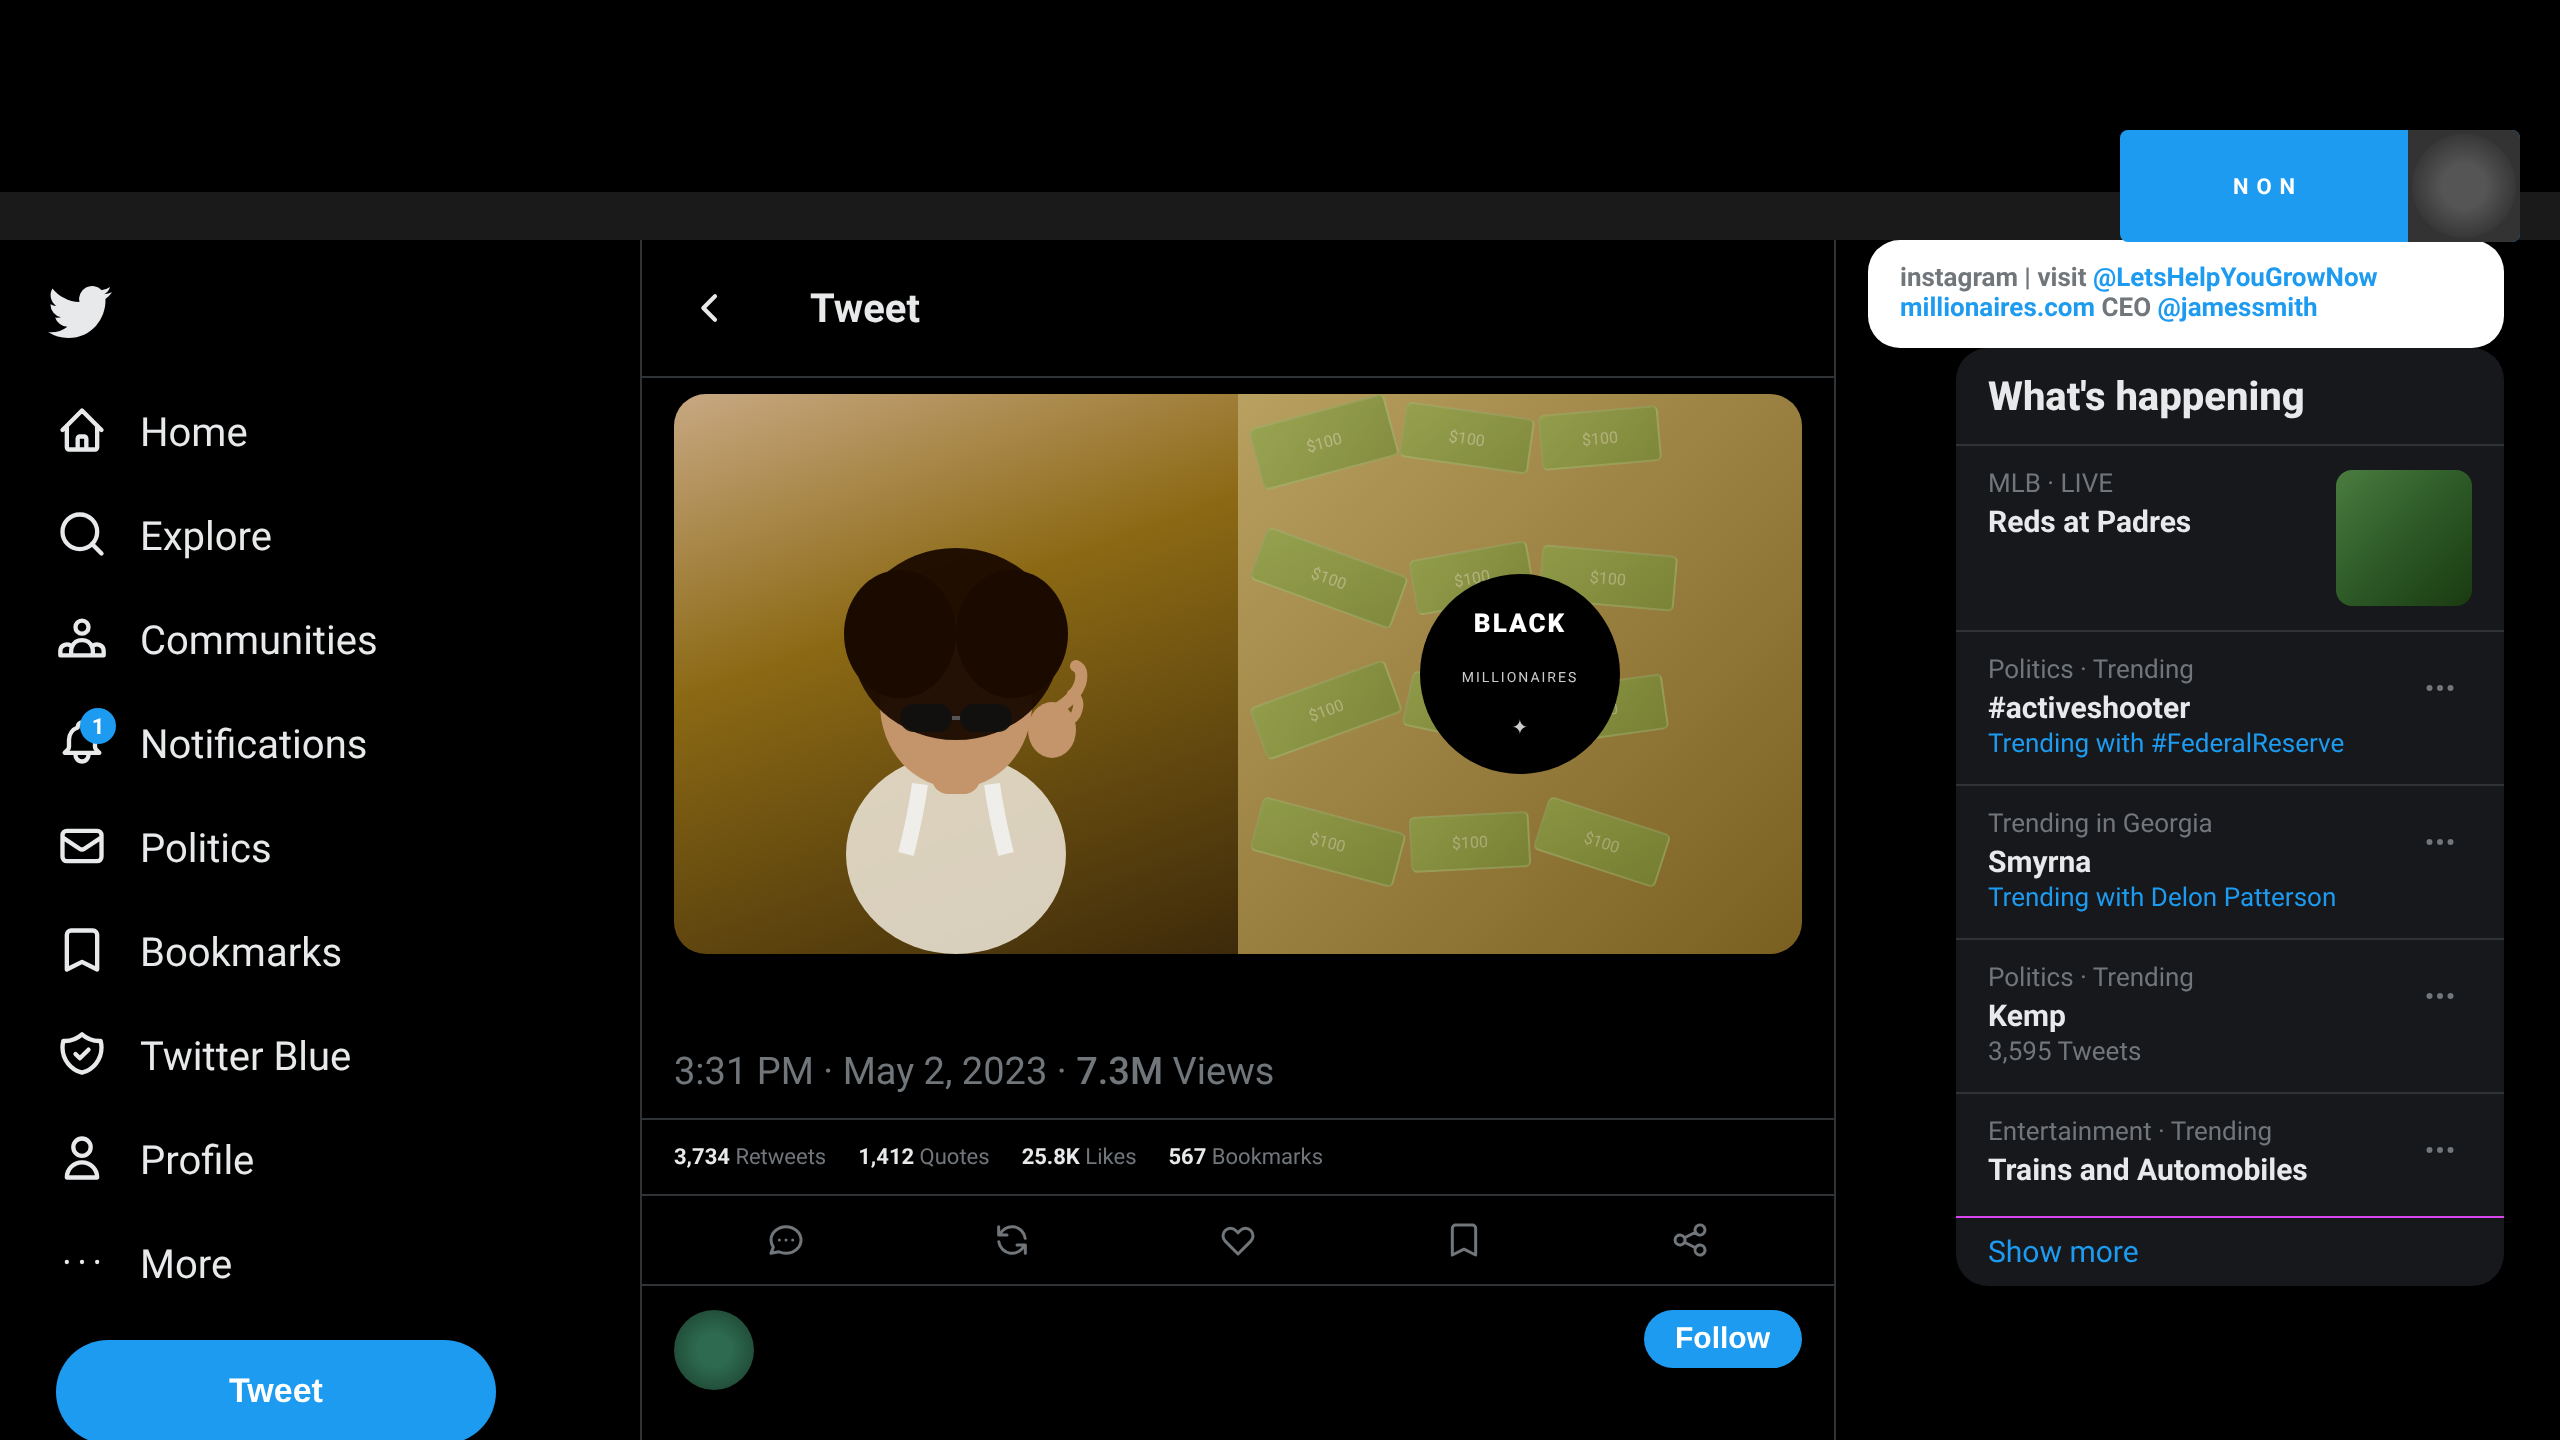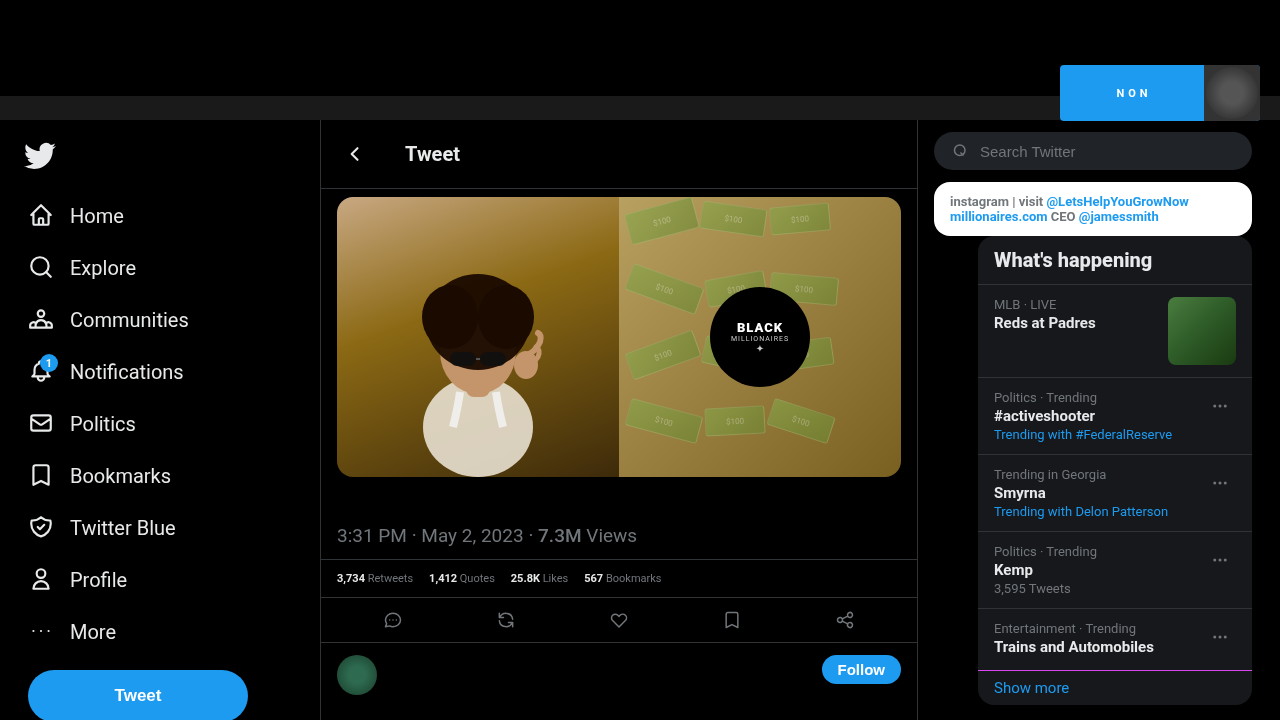--- a/index.html
+++ b/index.html
@@ -662,21 +662,21 @@
             <div class="bill" style="--rot: -10deg;">$100</div>
             <div class="bill" style="--rot: 5deg; width:68px;">$100</div>
             <div class="bill" style="--rot: -20deg; width:72px;">$100</div>
             <div class="bill" style="--rot: 12deg;">$100</div>
             <div class="bill" style="--rot: -8deg; width:66px;">$100</div>
             <div class="bill" style="--rot: 15deg; width:74px;">$100</div>
             <div class="bill" style="--rot: -3deg;">$100</div>
             <div class="bill" style="--rot: 18deg; width:64px;">$100</div>
           </div>
 
-          <div class="black-millionaires-logo" style="position:relative;z-index:2;">
+          <div class="black-millionaires-logo" style="position:relative;z-index:2;gap:15px;">
             <div class="bm-text-black">BLACK</div>
             <div class="bm-text-millionaires">MILLIONAIRES</div>
             <div class="bm-asterisk">✦</div>
           </div>
         </div>
       </div>
     </div>
 
     <div class="tweet-meta">
       <span>3:31 PM · May 2, 2023</span>
@@ -732,29 +732,20 @@
       </div>
     </div>
 
     <div class="reply-preview">
       <div class="reply-avatar"></div>
       <button class="reply-follow-btn">Follow</button>
     </div>
   </div>
 
   <div class="right-sidebar">
-    <div class="search-box">
-      <div class="search-inner">
-        <svg viewBox="0 0 24 24">
-          <path fill-rule="evenodd" clip-rule="evenodd" d="M21 11a8 8 0 11-16 0 8 8 0 0116 0zm-2 0a6 6 0 11-12 0 6 6 0 0112 0z"></path>
-          <path d="M17.293 18.707l1.414-1.414-4-4-1.414 1.414 4 4z"></path>
-        </svg>
-        <input type="text" placeholder="Search Twitter" style="">
-      </div>
-    </div>
 
     <div class="promoted-section">
       <div>
         <span>instagram | visit </span>
         <a class="promoted-link">@LetsHelpYouGrowNow</a>
       </div>
       <div>
         <a class="promoted-link">millionaires.com</a>
         <span> CEO </span>
         <a class="promoted-link">@jamessmith</a>

